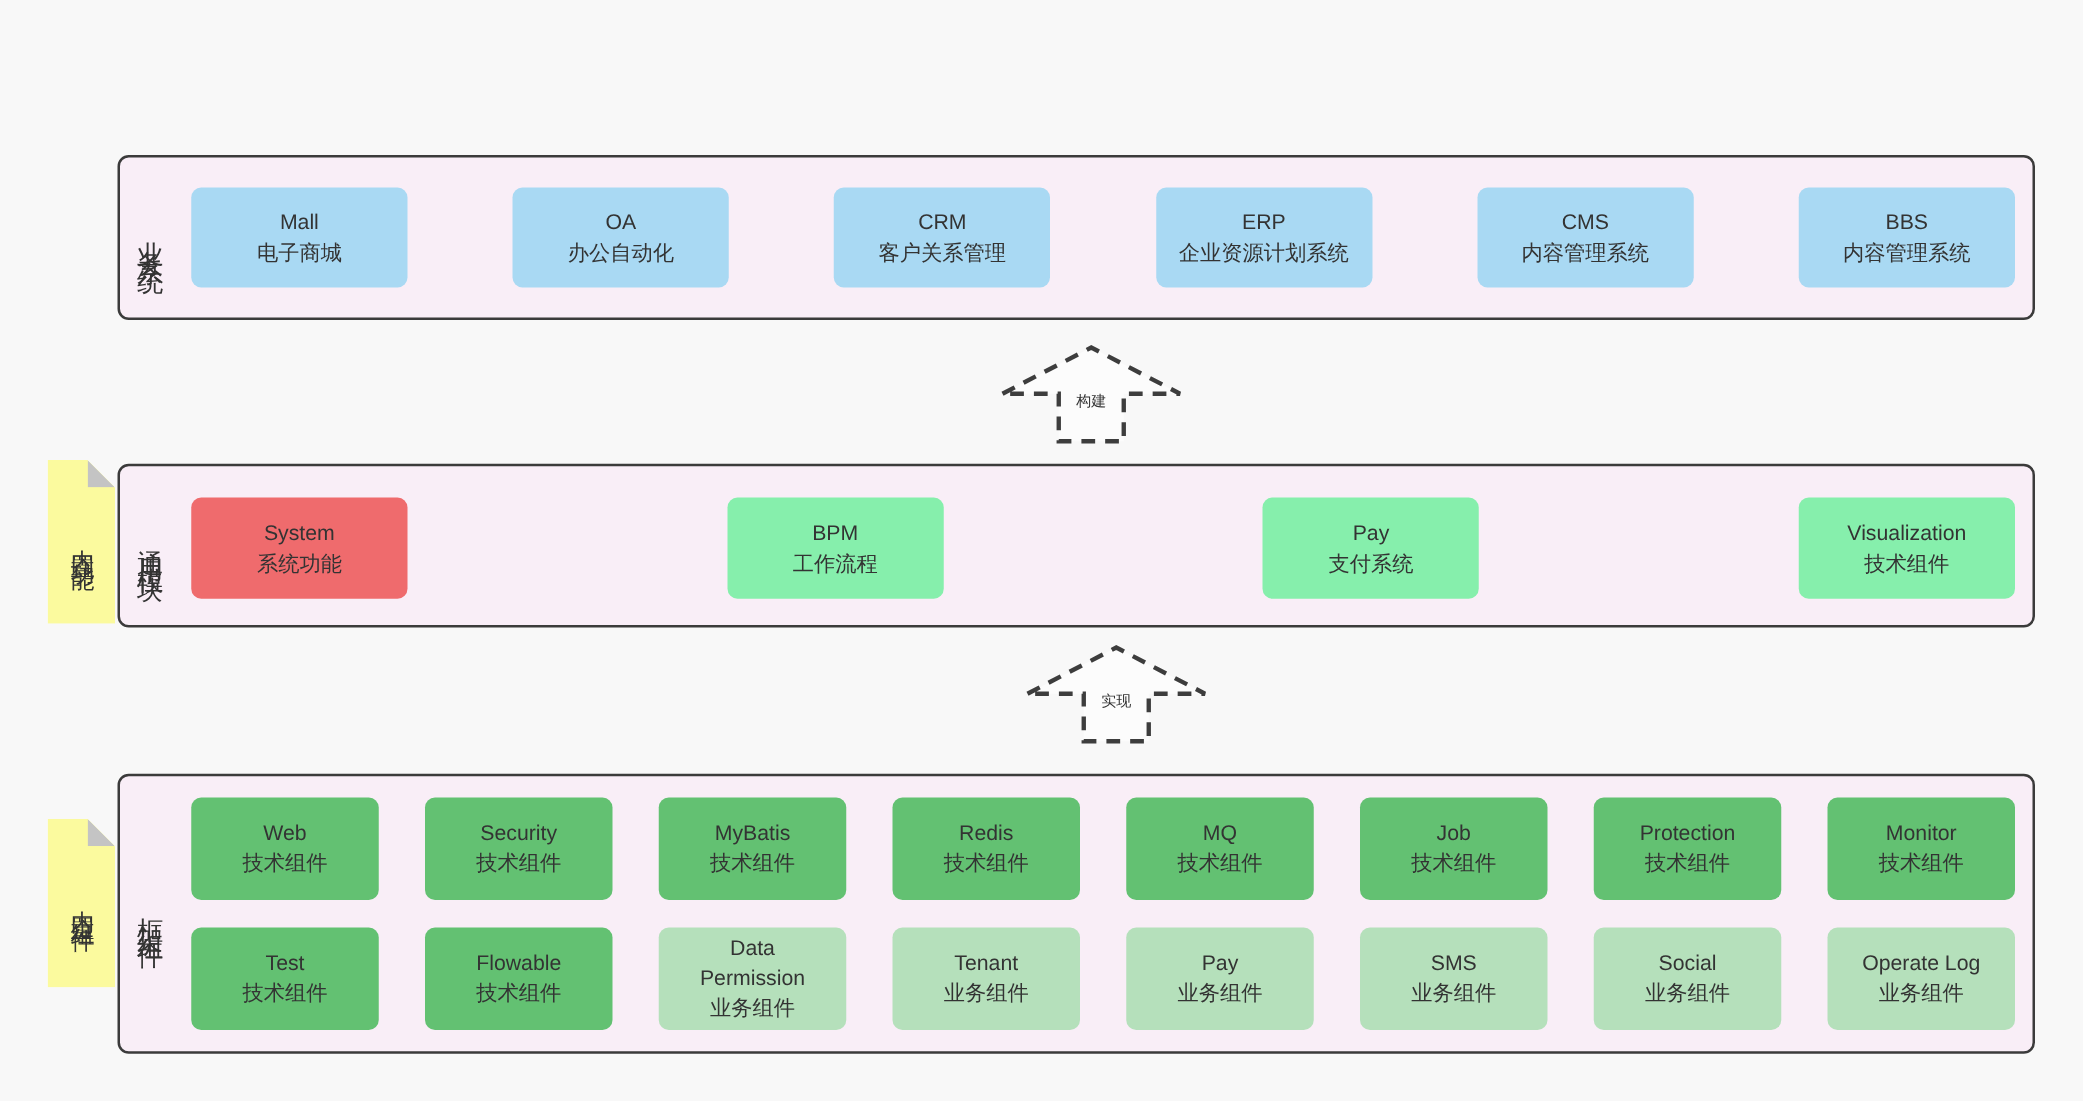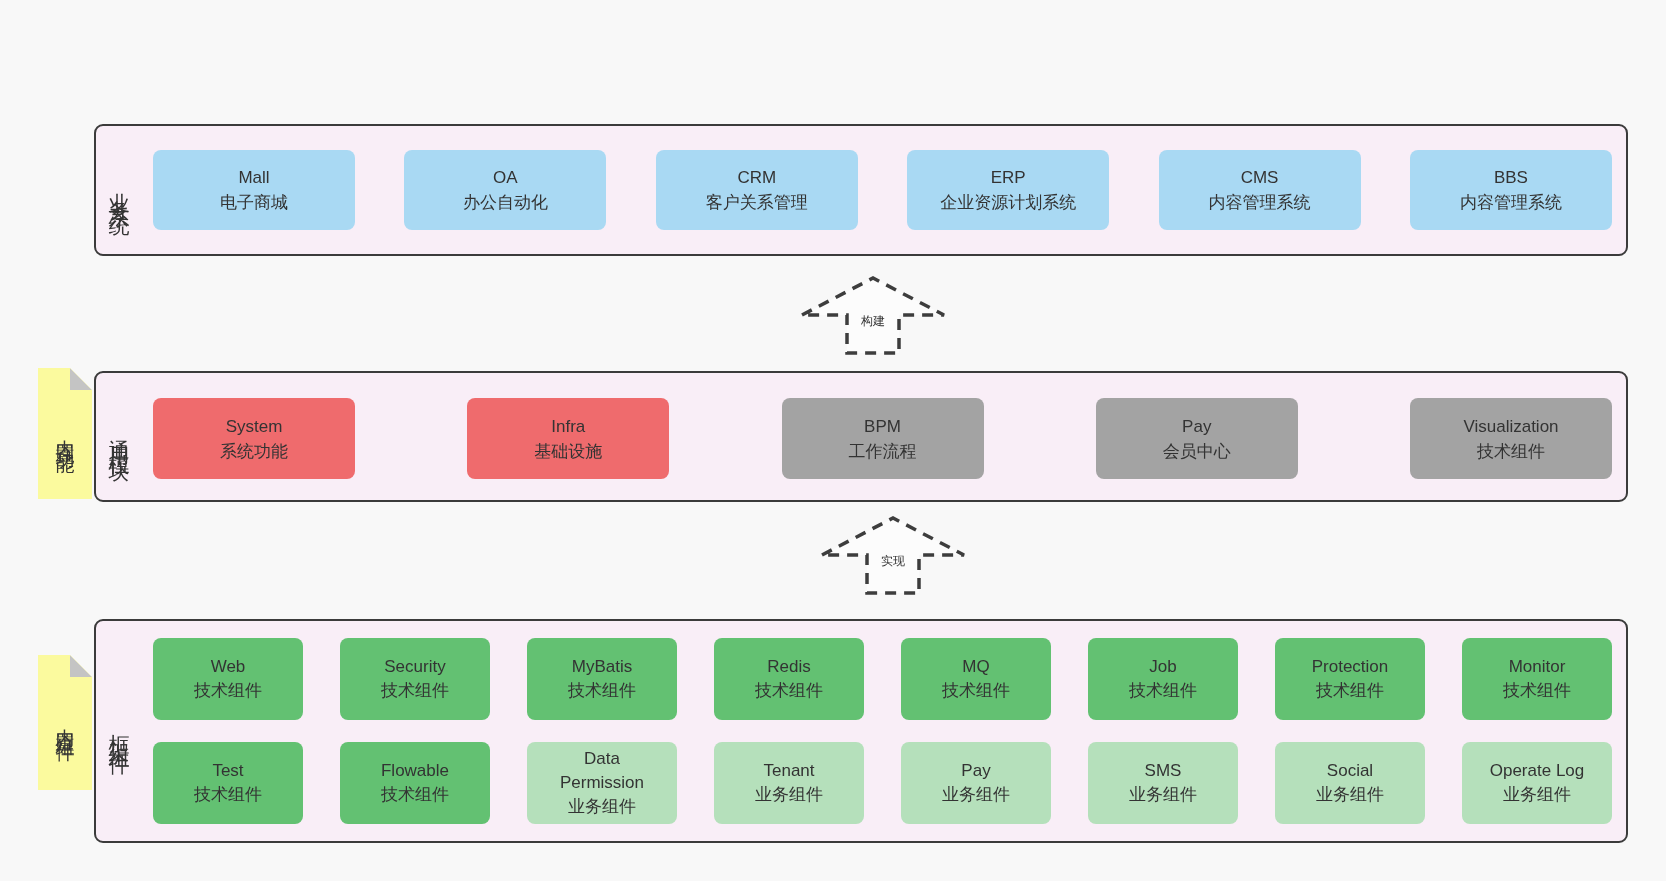--- a/index.html
+++ b/index.html
@@ -29,26 +29,26 @@
   .c-business .row{top:24px;}
   .c-modules .row{top:25px;}
   .c-framework .row.r1{top:17px;}
   .c-framework .row.r2{top:121px;}
   .box{
     display:flex;flex-direction:column;align-items:center;justify-content:center;
     text-align:center;border-radius:8px;box-sizing:border-box;
     font-size:17px;line-height:25px;color:#333;
   }
   .box .en,.box .zh{display:block;}
-  .c-business .box,.c-modules .box{width:202px;height:80px;padding:0 14px;}
+  .c-business .box,.c-modules .box{width:173px;height:80px;padding:0 14px;}
   .c-modules .box{height:81px;text-align:center;}
   .c-framework .box{width:150px;height:82px;padding:0 14px;line-height:24px;}
   .b-blue{background:#a9d9f3;}
   .b-red{background:#ef6b6d;}
-  .b-pink{background:#a3a3a3;}
+  .b-pink{background:#86efac;}
   .b-green{background:#63c172;}
   .b-lgreen{background:#b5e0bb;}
   .sticky{
     position:absolute;left:38px;width:54px;background:#fbfa9e;
     clip-path:polygon(0 0,calc(100% - 22px) 0,100% 22px,100% 100%,0 100%);
     z-index:0;
   }
   .s1{top:368px;height:131px;}
   .s2{top:655px;height:135px;}
   .sticky-fold{
@@ -121,31 +121,27 @@
   <div class="arrow-label">构建</div>
 </div>
 
 <div class="container c-modules">
   <div class="v-label">通用模块</div>
   <div class="row">
     <div class="box b-red">
       <span class="en">System</span>
       <span class="zh">系统功能</span>
     </div>
-    <div class="box b-red">
-      <span class="en">Infra</span>
-      <span class="zh">基础设施</span>
-    </div>
     <div class="box b-pink">
       <span class="en">BPM</span>
       <span class="zh">工作流程</span>
     </div>
     <div class="box b-pink">
       <span class="en">Pay</span>
-      <span class="zh">会员中心</span>
+      <span class="zh">支付系统</span>
     </div>
     <div class="box b-pink">
       <span class="en">Visualization</span>
       <span class="zh">技术组件</span>
     </div>
   </div>
 </div>
 
 <div class="arrow a2">
   <svg viewBox="0 0 146 82">

